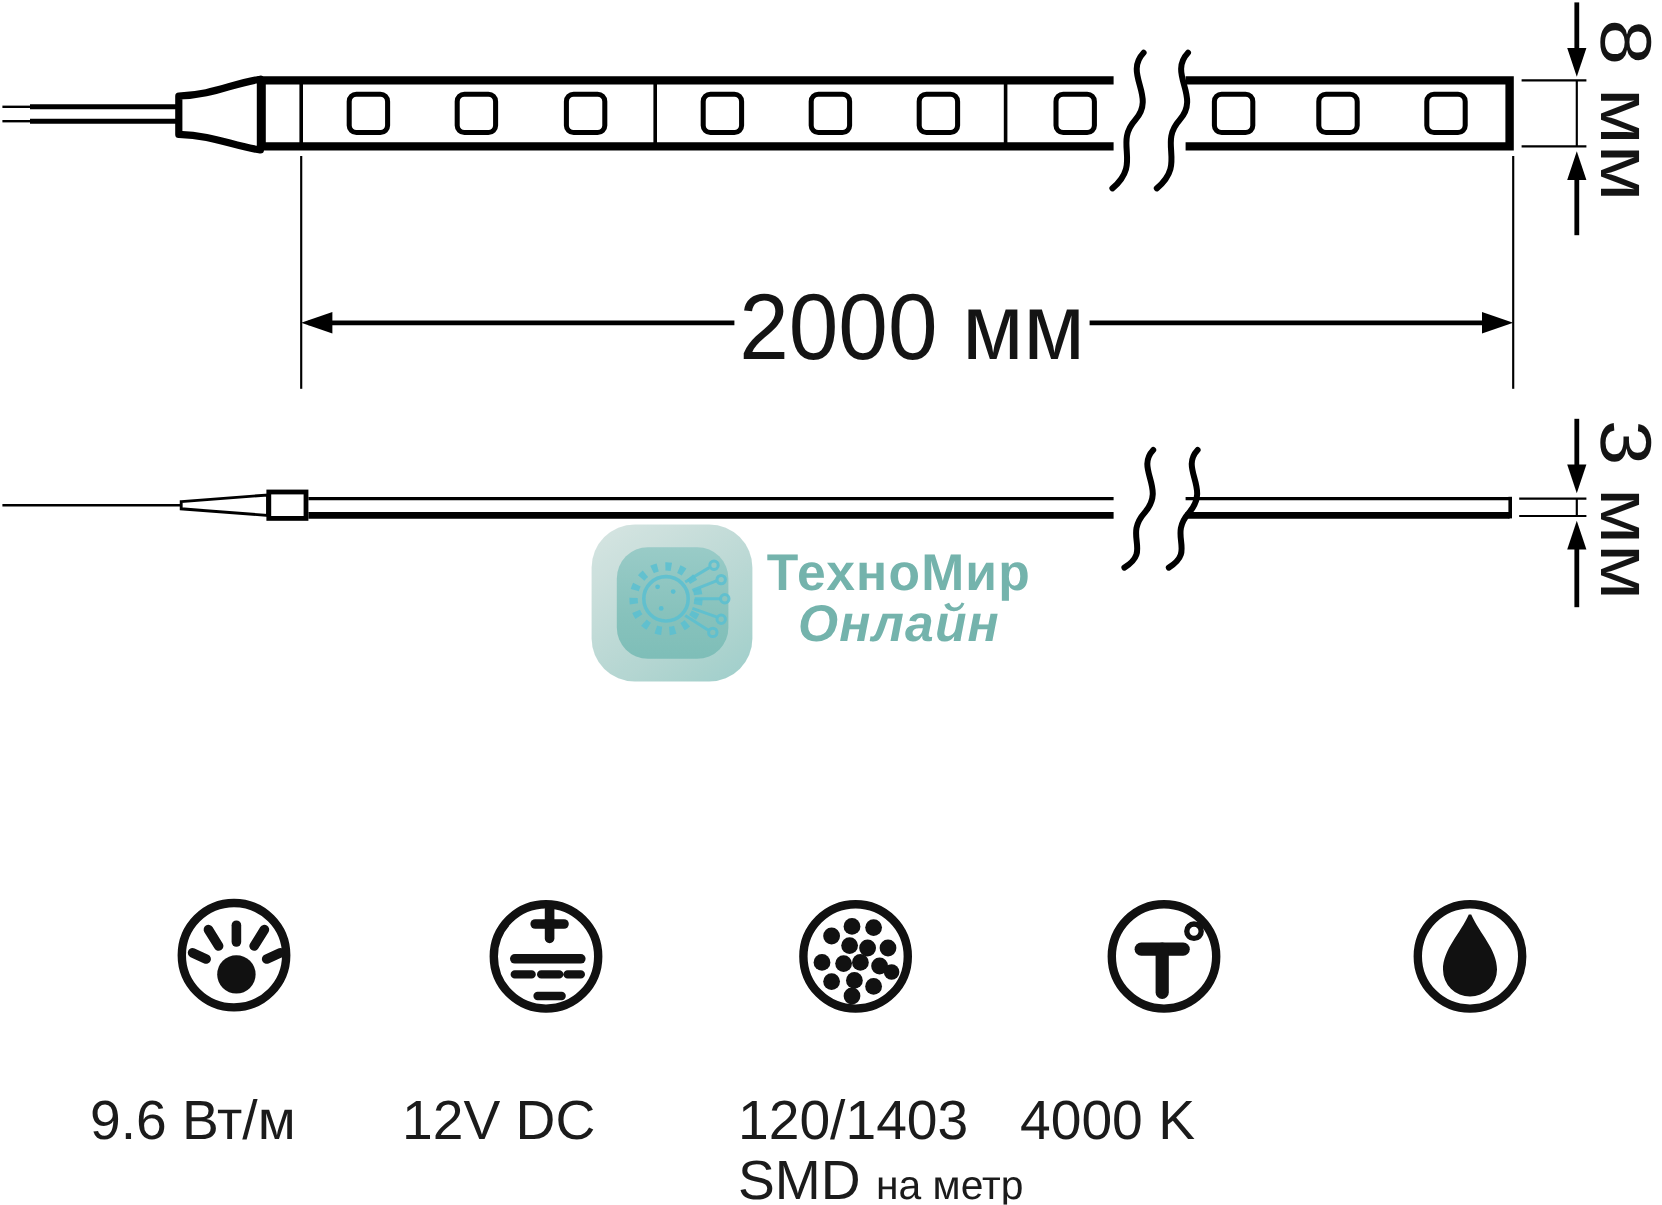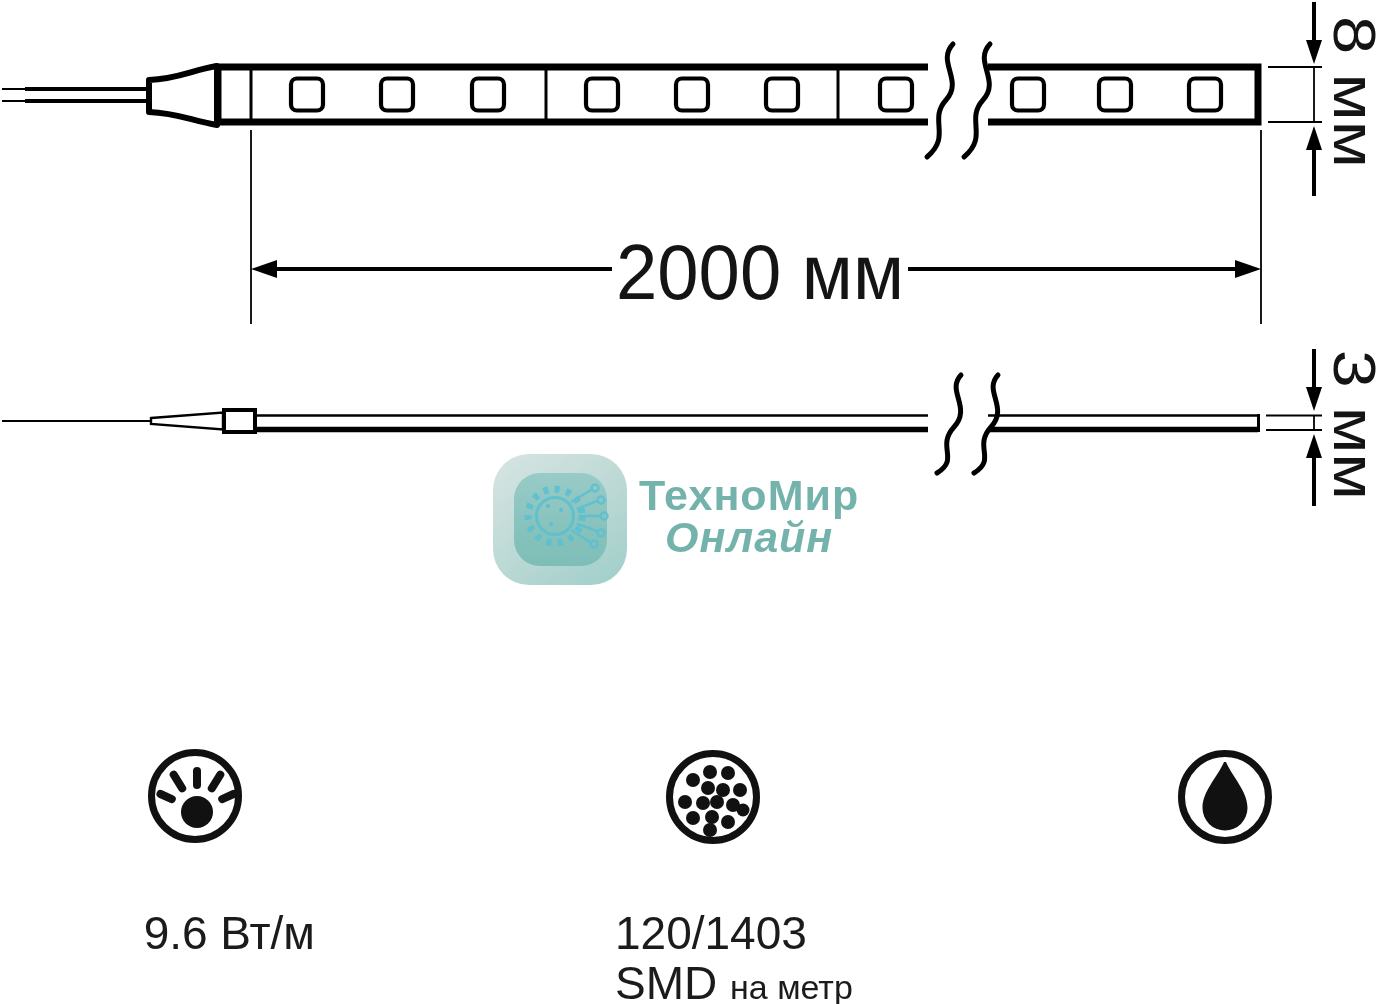--- a/index.html
+++ b/index.html
@@ -3,31 +3,31 @@
 <meta charset="utf-8">
 <style>
   html,body{margin:0;padding:0;background:#ffffff;}
   #stage{
     position:relative;width:1385px;height:1004px;background:#fff;overflow:hidden;
     font-family:"Liberation Sans", sans-serif;color:#1b1b1b;
   }
   #drawing{position:absolute;left:0;top:0;}
   .dim-text{fill:#141414;font-family:"Liberation Sans",sans-serif;}
   
-  .wm{position:absolute;left:493px;top:454px;width:430px;height:140px;opacity:.96;}
+  .wm{position:absolute;left:493px;top:437px;width:430px;height:140px;opacity:.96;}
   .wm-badge{position:absolute;left:0;top:0;width:134px;height:131px;border-radius:36px;
     background:linear-gradient(145deg,#d6e4e1 0%,#b8d7d3 55%,#9bcdc8 100%);}
   .wm-badge-inner{position:absolute;left:21px;top:19px;width:93px;height:93px;border-radius:26px;
     background:linear-gradient(180deg,#95c9c5 0%,#83c0ba 60%,#79bcb6 100%);}
   .wm-gear{position:absolute;left:0;top:0;}
   .wm-text{position:absolute;left:146px;top:20px;font-weight:bold;
     font-size:43px;line-height:42px;letter-spacing:1px;color:#6fb0a9;}
   .wm-text .l2{padding-left:26px;font-style:italic;}
   
-  .spec-col{position:absolute;top:742px;width:240px;text-align:right;}
+  .spec-col{position:absolute;top:742px;width:240px;text-align:left;}
   .spec-col svg{display:block;margin:0 auto;}
   .spec-label{margin-top:56px;font-size:46px;line-height:50px;color:#1b1b1b;white-space:nowrap;}
   .spec-col.left-align{text-align:left;}
   .spec-col.left-align .spec-label{padding-left:22px;}
   .sub-unit{font-size:34px;}
 </style>
 </head>
 <body>
 
 <div id="stage">
@@ -157,20 +157,31 @@
         <path d="M57,43 V29"></path>
         <path d="M71.8,46.3 L80.3,32.7"></path>
         <path d="M82.2,57.2 L93.5,52"></path>
         <path d="M42.2,46.3 L33.7,32.7"></path>
         <path d="M31.8,57.2 L20.5,52"></path>
       </g>
     </svg>
     <div class="spec-label">9.6 Вт/м</div>
   </div>
 
+  <div class="spec-col" style="left:335px;">
+    <svg width="110" height="110" viewBox="0 0 110 110" fill="none" stroke="#111" stroke-linecap="round">
+      <circle cx="55" cy="55" r="43.5" stroke-width="7"></circle>
+      <path d="M58,16 V40" stroke-width="8"></path>
+      <path d="M46,28 H70" stroke-width="8"></path>
+      <path d="M29,57 H84" stroke-width="8"></path>
+      <path d="M29,70 H43 M51,70 H66 M73,70 H84" stroke-width="7"></path>
+      <path d="M48,88 H68" stroke-width="7"></path>
+    </svg>
+    <div class="spec-label">12V DC</div>
+  </div>
 
   <div class="spec-col left-align" style="left:593px;">
     <svg style="margin-left:65px;" width="110" height="110" viewBox="0 0 110 110" fill="#111" stroke="none">
       <circle cx="55" cy="55" r="43.5" fill="none" stroke="#111" stroke-width="7"></circle>
       <circle cx="52" cy="30" r="7"></circle>
         <circle cx="70" cy="31" r="7"></circle>
       <circle cx="35" cy="38" r="7"></circle>
         <circle cx="50" cy="46" r="7"></circle>
       <circle cx="65" cy="48" r="7"></circle>
         <circle cx="82" cy="48" r="7"></circle>
@@ -184,20 +195,29 @@
         <circle cx="70" cy="80" r="7"></circle>
       <circle cx="52" cy="88" r="7"></circle>
     </svg>
     <div class="spec-label">120/1403</div>
     <div class="spec-label" style="margin-top:0;">
       <span>SMD</span>
       <span class="sub-unit">на метр</span>
     </div>
   </div>
 
+  <div class="spec-col" style="left:850px;">
+    <svg width="110" height="110" viewBox="0 0 110 110" fill="none" stroke="#111" stroke-linecap="round">
+      <circle cx="55" cy="55" r="43.5" stroke-width="7"></circle>
+      <path d="M36,49 H71" stroke-width="11"></path>
+      <path d="M53.5,49 V85" stroke-width="11"></path>
+      <circle cx="80" cy="34" r="6" stroke-width="4.5"></circle>
+    </svg>
+    <div class="spec-label">4000 K</div>
+  </div>
 
   <div class="spec-col" style="left:1105px;">
     <svg width="110" height="110" viewBox="0 0 110 110">
       <circle cx="55" cy="55" r="43.5" fill="none" stroke="#111" stroke-width="7"></circle>
       <path d="M56,20 C63,36 77.5,49 77.5,66 A22.5,22.5 0 1 1 32.5,66 C32.5,49 47,36 54,20 Z" fill="#111"></path>
     </svg>
   </div>
 
 </div>
 

